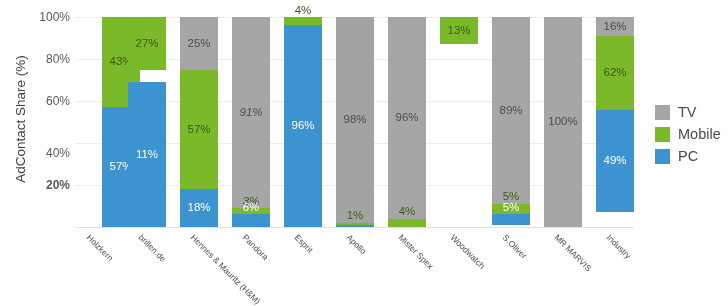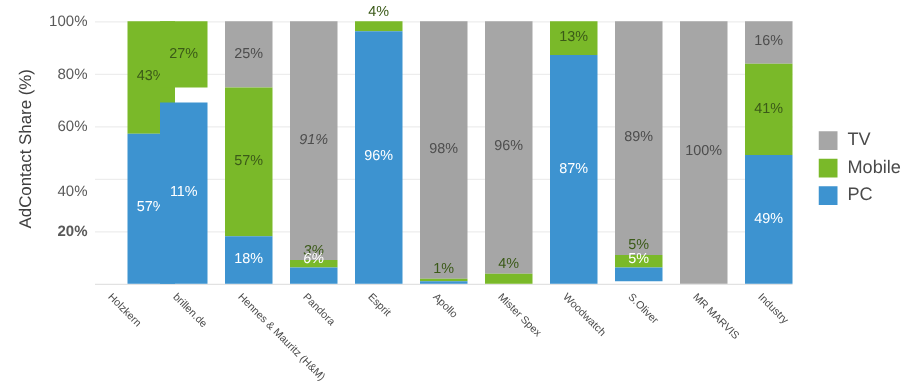--- a/index.html
+++ b/index.html
@@ -239,46 +239,43 @@
           <span class="seg-label">96%</span>
         </div>
         <div class="seg mob" style="height: 8.4px; background: rgb(122, 185, 41);">
           <span class="seg-label above" style="color: rgb(59, 90, 24);">4%</span>
         </div>
       </div>
       <div class="bar" style="left: 364px;">
         <div class="seg mob" style="height: 27.3px; background: rgb(122, 185, 41);">
           <span class="seg-label">13%</span>
         </div>
-        <div class="seg pc" style="height: 182.7px; background: rgb(61, 147, 208);">
-          <span class="seg-label">87%</span>
-        </div>
       </div>
       <div class="bar" style="left: 416px;">
         <div class="seg tv" style="height: 186.9px; background: rgb(166, 166, 166); justify-content: center;">
           <span class="seg-label">89%</span>
         </div>
         <div class="seg mob" style="height: 10.5px; background: rgb(122, 185, 41);">
           <span class="seg-label above" style="color: rgb(59, 90, 24);">5%</span>
         </div>
         <div class="seg pc" style="height: 10.5px; background: rgb(61, 147, 208);">
           <span class="seg-label above">5%</span>
         </div>
       </div>
       <div class="bar" style="left: 468px;">
         <div class="seg tv" style="height: 210px; background: rgb(166, 166, 166);">
           <span class="seg-label">100%</span>
         </div>
       </div>
       <div class="bar" style="left: 520px;">
-        <div class="seg tv" style="height: 34px; background: rgb(166, 166, 166);">
+        <div class="seg tv" style="height: 19px; background: rgb(166, 166, 166);">
           <span class="seg-label">16%</span>
         </div>
         <div class="seg mob" style="height: 73.5px; background: rgb(122, 185, 41);">
-          <span class="seg-label">41%</span>
+          <span class="seg-label">62%</span>
         </div>
         <div class="seg pc" style="height: 102.9px; background: rgb(61, 147, 208);">
           <span class="seg-label">49%</span>
         </div>
       </div>
     </div>
 
   <div id="x-labels">
       <div class="x-label" style="left: 15px;">Holzkern</div>
       <div class="x-label" style="left: 67px;">brillen.de</div>

